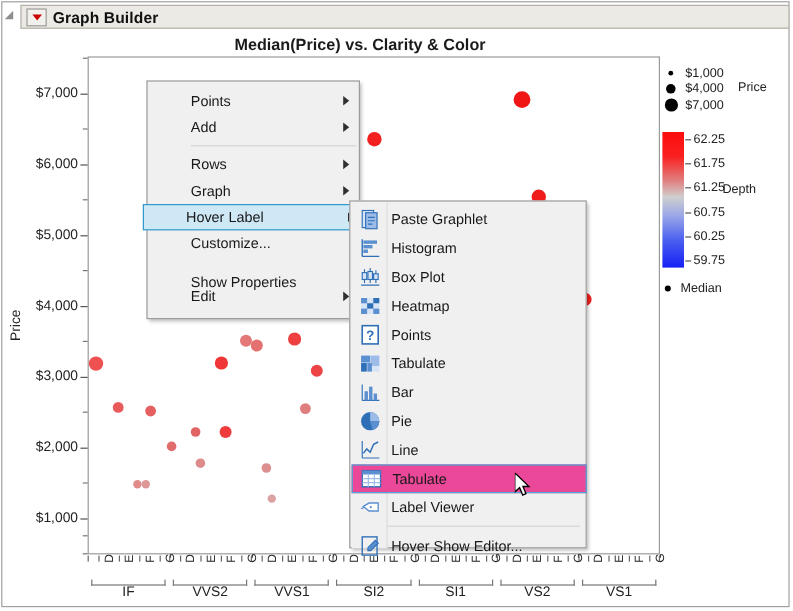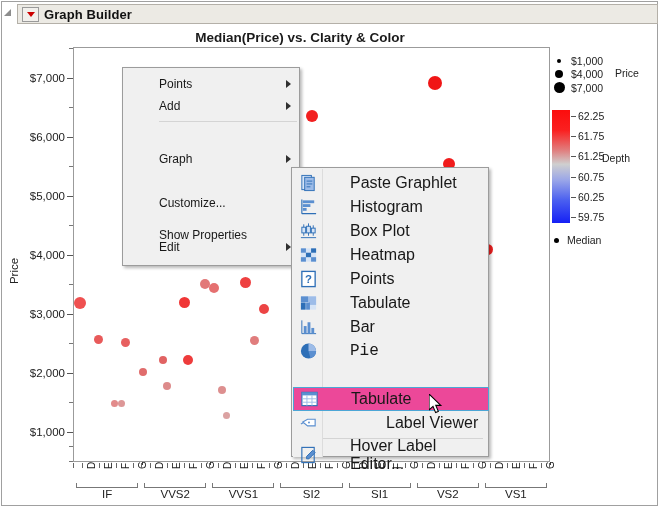--- a/index.html
+++ b/index.html
@@ -64,21 +64,21 @@
   #menu1{left:122px;top:67px;width:178px;height:199px;}
   .m1-item{position:absolute;left:1px;width:176px;height:22px;display:flex;align-items:center;box-sizing:border-box;}
   .m1-item .lbl{font-size:12px;color:#181818;margin-left:35px;}
   .m1-item .arrow{position:absolute;right:9px;width:0;height:0;border-top:4px solid transparent;border-bottom:4px solid transparent;border-left:5px solid #303030;}
   .m1-item.sel{background:#cfe8f6;border:1px solid #3399cc;left:-4px;width:186px;}
   .m1-sep{position:absolute;left:36px;width:138px;height:1px;background:#d4d4d4;}
 
   #menu2{left:291px;top:167px;width:198px;height:290px;}
   #m2-iconcol{position:absolute;left:1px;top:1px;width:29px;height:288px;background:#f0f0f0;border-right:1px solid #dcdcdc;}
   .m2-item{position:absolute;left:1px;width:196px;height:24px;display:flex;align-items:center;box-sizing:border-box;}
-  .m2-item .lbl{font-size:16px;color:#181818;margin-left:57px;}
+  .m2-item .lbl{font-size:12px;color:#181818;margin-left:33px;}
   .m2-item.sel{background:#ec4899;border:1px solid #4ca6d6;}
   .m2-sep{position:absolute;left:31px;width:160px;height:1px;background:#d4d4d4;}
   .m2-ico{position:absolute;left:6px;width:19px;height:19px;top:50%;transform:translateY(-50%);}
 
   
   #cursor{position:absolute;left:429px;top:394px;width:14px;height:21px;}
 </style>
 </head>
 <body>
 
@@ -274,22 +274,30 @@
   <div id="menu1" class="menu">
       <div class="m1-item" style="top: 5px;">
         <span class="lbl">Points</span>
         <span class="arrow"></span>
       </div>
       <div class="m1-item" style="top: 27px;">
         <span class="lbl">Add</span>
         <span class="arrow"></span>
       </div>
       <div class="m1-sep" style="top: 53px;"></div>
+      <div class="m1-item" style="top: 58px;">
+        <span class="lbl">Rows</span>
+        <span class="arrow"></span>
+      </div>
       <div class="m1-item" style="top: 80px;">
         <span class="lbl">Graph</span>
+        <span class="arrow"></span>
+      </div>
+      <div class="m1-item sel" style="top: 102px;">
+        <span class="lbl">Hover Label</span>
         <span class="arrow"></span>
       </div>
       <div class="m1-item" style="top: 124px;">
         <span class="lbl">Customize...</span>
       </div>
       <div class="m1-item" style="top: 152px; align-items: flex-end;">
         <span class="lbl">Show Properties</span>
       </div>
       <div class="m1-item" style="top: 168px;">
         <span class="lbl">Edit</span>
@@ -362,53 +370,61 @@
       <div class="m2-item" style="top: 147px;">
         <span class="m2-ico"><svg viewBox="0 0 20 20" width="19" height="19">
             <line x1="3" y1="3" x2="3" y2="17" stroke="#2e6fb7"></line>
             <line x1="3" y1="17" x2="18" y2="17" stroke="#2e6fb7"></line>
             <rect x="5" y="9" width="3" height="8" fill="#5b8fd0"></rect>
             <rect x="9" y="5" width="3" height="12" fill="#5b8fd0"></rect>
             <rect x="13" y="11" width="3" height="6" fill="#5b8fd0"></rect>
           </svg></span>
         <span class="lbl">Bar</span>
       </div>
-      <div class="m2-item" style="top: 171px; font-family: Liberation Mono, monospace;">
+      <div class="m2-item" style="top: 171px;">
         <span class="m2-ico"><svg viewBox="0 0 20 20" width="19" height="19">
             <circle cx="10" cy="10" r="8" fill="#2e6fb7"></circle>
             <path d="M10 10 L10 2 A8 8 0 0 1 18 10 Z" fill="#9dbce8"></path>
             <path d="M10 10 L18 10 A8 8 0 0 1 12 17.7 Z" fill="#5b8fd0"></path>
           </svg></span>
         <span class="lbl">Pie</span>
+      </div>
+      <div class="m2-item" style="top: 195px;">
+        <span class="m2-ico"><svg viewBox="0 0 20 20" width="19" height="19">
+            <line x1="3" y1="2" x2="3" y2="17" stroke="#2e6fb7"></line>
+            <line x1="3" y1="17" x2="18" y2="17" stroke="#2e6fb7"></line>
+            <polyline points="4,13 7,9 10,12 13,5 17,3" fill="none" stroke="#2e6fb7" stroke-width="1.3"></polyline>
+          </svg></span>
+        <span class="lbl">Line</span>
       </div>
       <div class="m2-item sel" style="top: 219px;">
         <span class="m2-ico"><svg viewBox="0 0 20 20" width="19" height="19">
             <rect x="2" y="3" width="16" height="14" fill="#fff" stroke="#2e6fb7" stroke-width="1.2"></rect>
             <rect x="2" y="3" width="16" height="3.2" fill="#5b8fd0"></rect>
             <line x1="7.3" y1="6.2" x2="7.3" y2="17" stroke="#9dbce8"></line>
             <line x1="12.6" y1="6.2" x2="12.6" y2="17" stroke="#9dbce8"></line>
             <line x1="2" y1="9.8" x2="18" y2="9.8" stroke="#9dbce8"></line>
             <line x1="2" y1="13.4" x2="18" y2="13.4" stroke="#9dbce8"></line>
           </svg></span>
         <span class="lbl">Tabulate</span>
       </div>
-      <div class="m2-item" style="top: 243px; padding-left: 36px;">
+      <div class="m2-item" style="top: 243px;">
         <span class="m2-ico"><svg viewBox="0 0 20 20" width="19" height="19">
             <path d="M4 9 L9 6 L17 6 L17 13 L9 13 Z" fill="#fff" stroke="#5b8fd0" stroke-width="1.2"></path>
             <line x1="2" y1="11" x2="5" y2="9.5" stroke="#5b8fd0" stroke-width="1.2"></line>
             <circle cx="10.5" cy="9.5" r="1" fill="#5b8fd0"></circle>
           </svg></span>
         <span class="lbl">Label Viewer</span>
       </div>
       <div class="m2-sep" style="top: 270px;"></div>
       <div class="m2-item" style="top: 275px;">
         <span class="m2-ico"><svg viewBox="0 0 20 20" width="19" height="19">
             <rect x="3" y="2" width="13" height="16" fill="none" stroke="#2e6fb7" stroke-width="1.2"></rect>
             <path d="M8 14 L8 11.5 L14.5 5 L17 7.5 L10.5 14 Z" fill="#5b8fd0" stroke="#2e6fb7" stroke-width="1"></path>
           </svg></span>
-        <span class="lbl">Hover Label Editor...</span>
+        <span class="lbl">Hover Show Editor...</span>
       </div>
     </div>
 
   <svg id="cursor" viewBox="0 0 14 21" style="left: 429px; top: 394px;">
     <polygon points="0,0 0,16 4,12.4 6.6,18.6 9.3,17.4 6.8,11.4 11.8,11.4" fill="#ffffff" stroke="#000000" stroke-width="1.1"></polygon>
   </svg>
 </div>
 
 </body></html>

